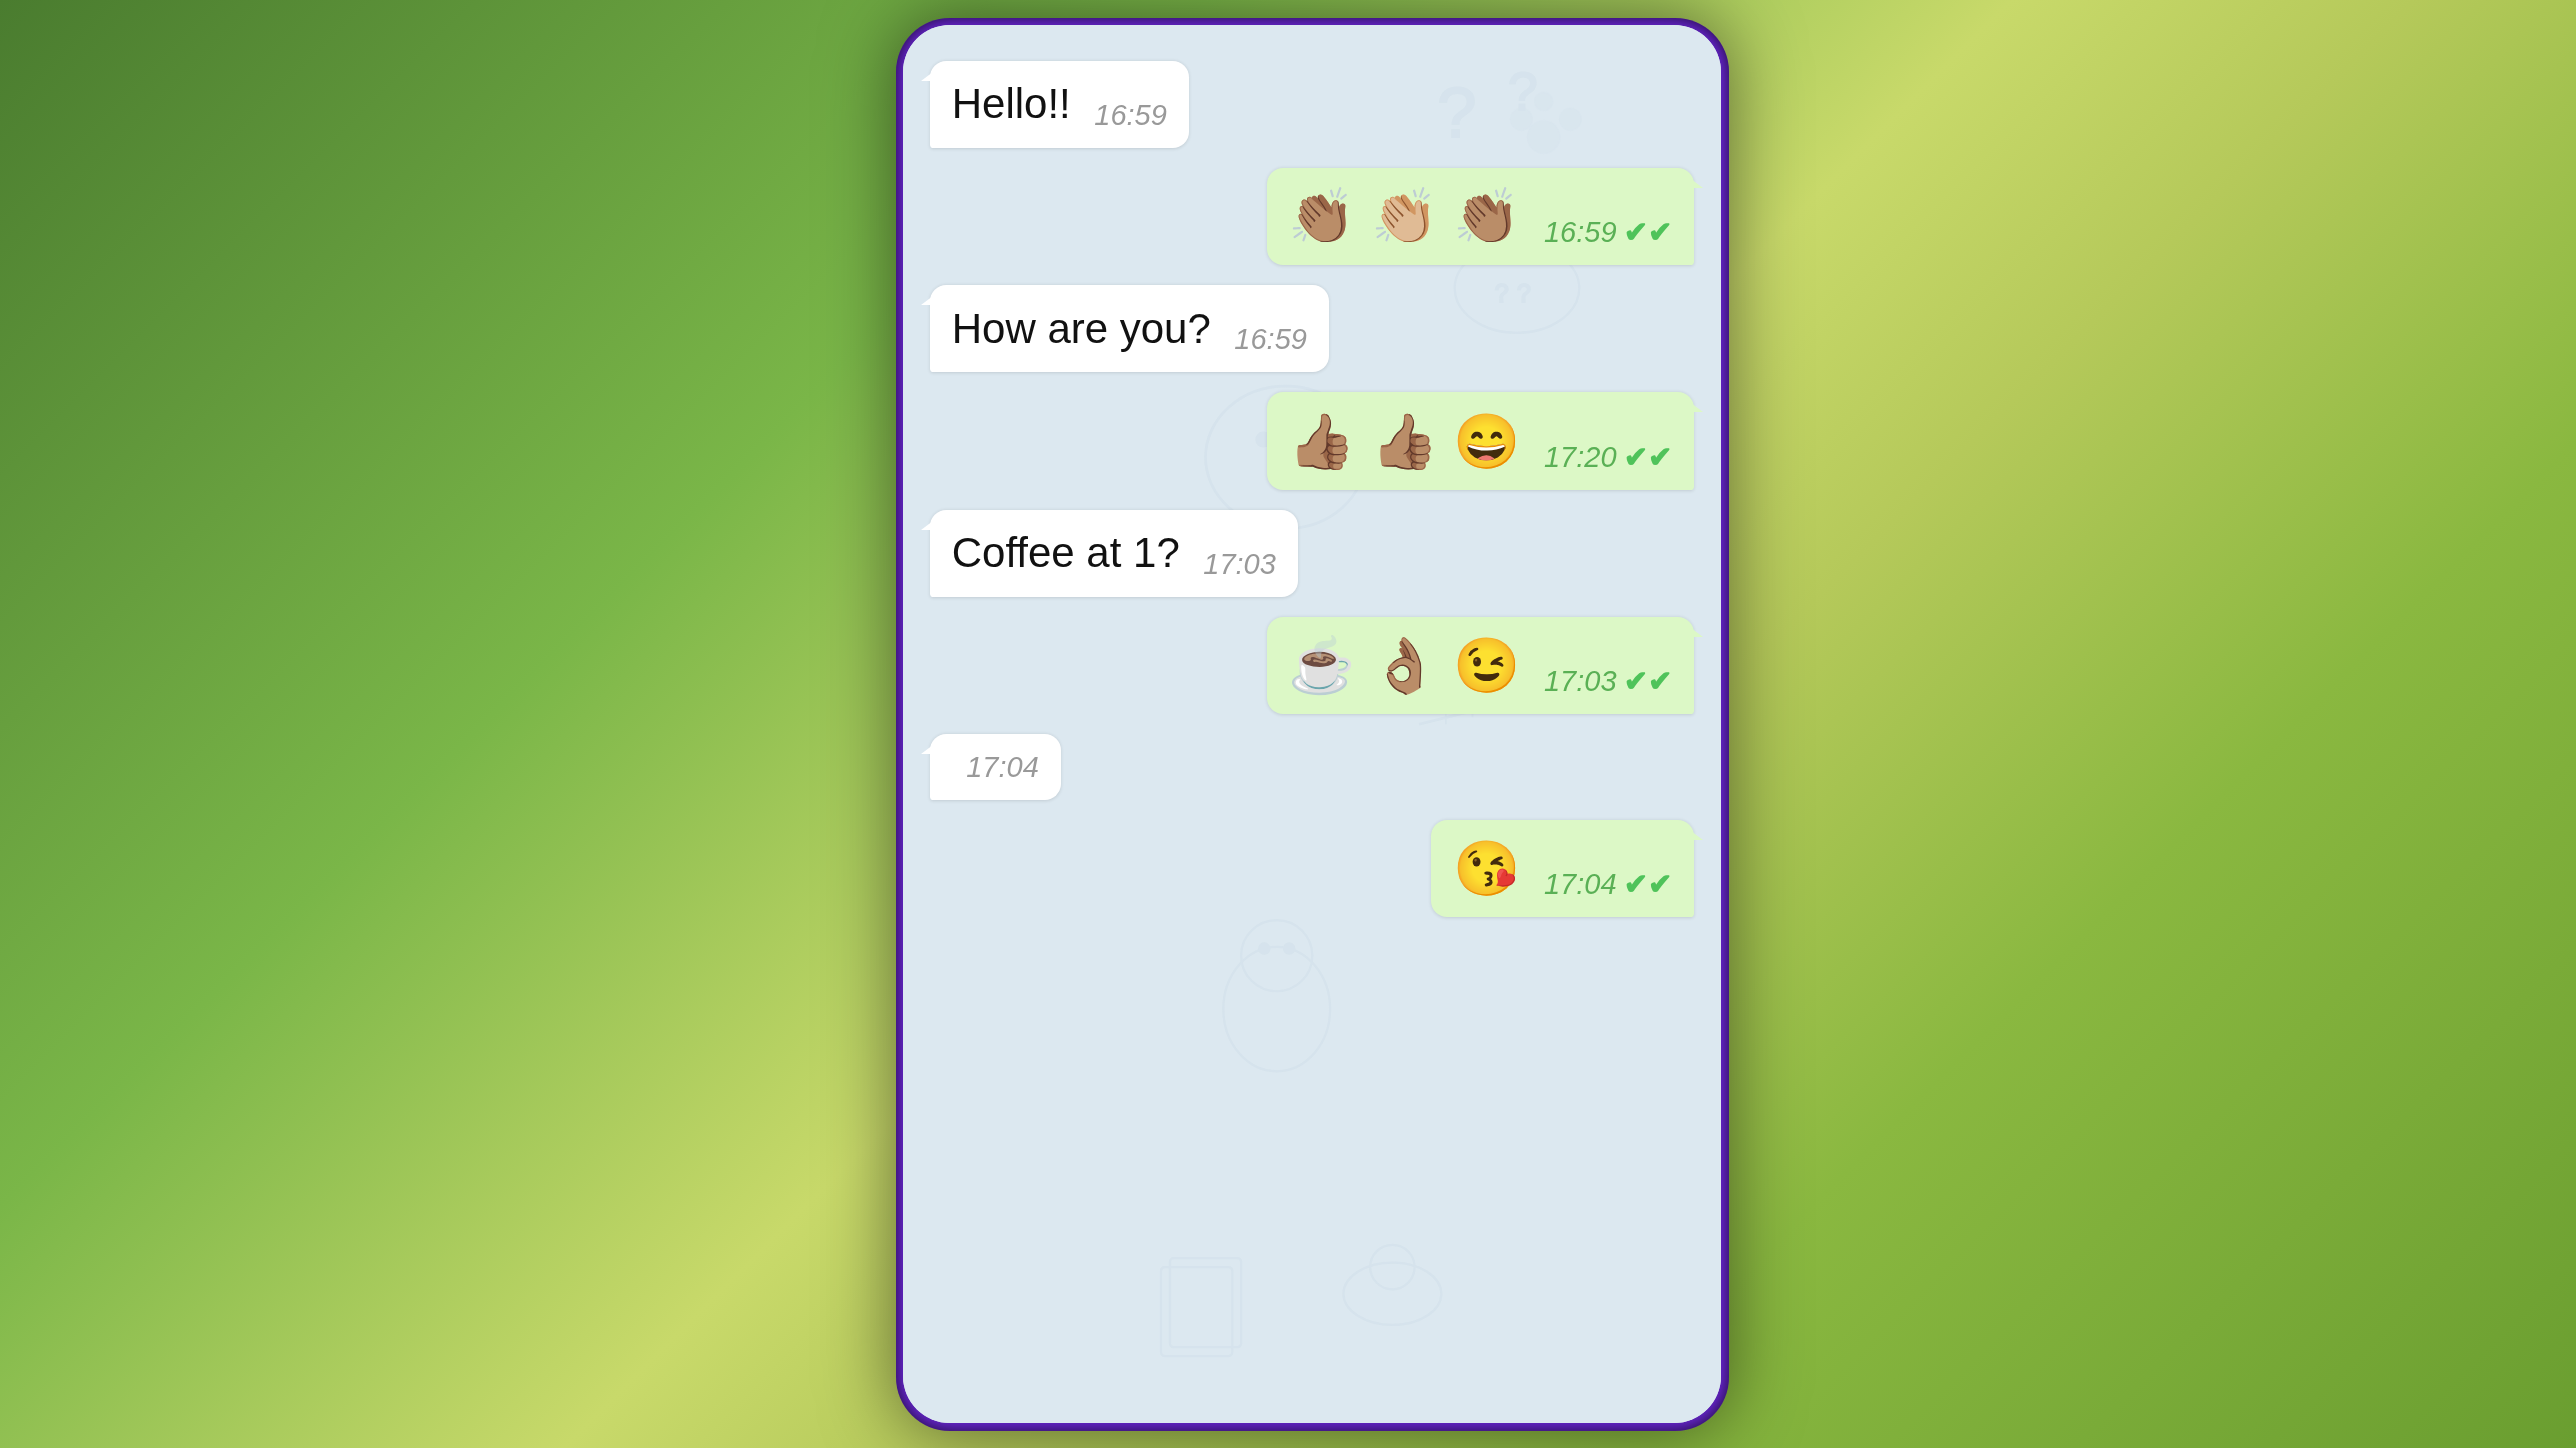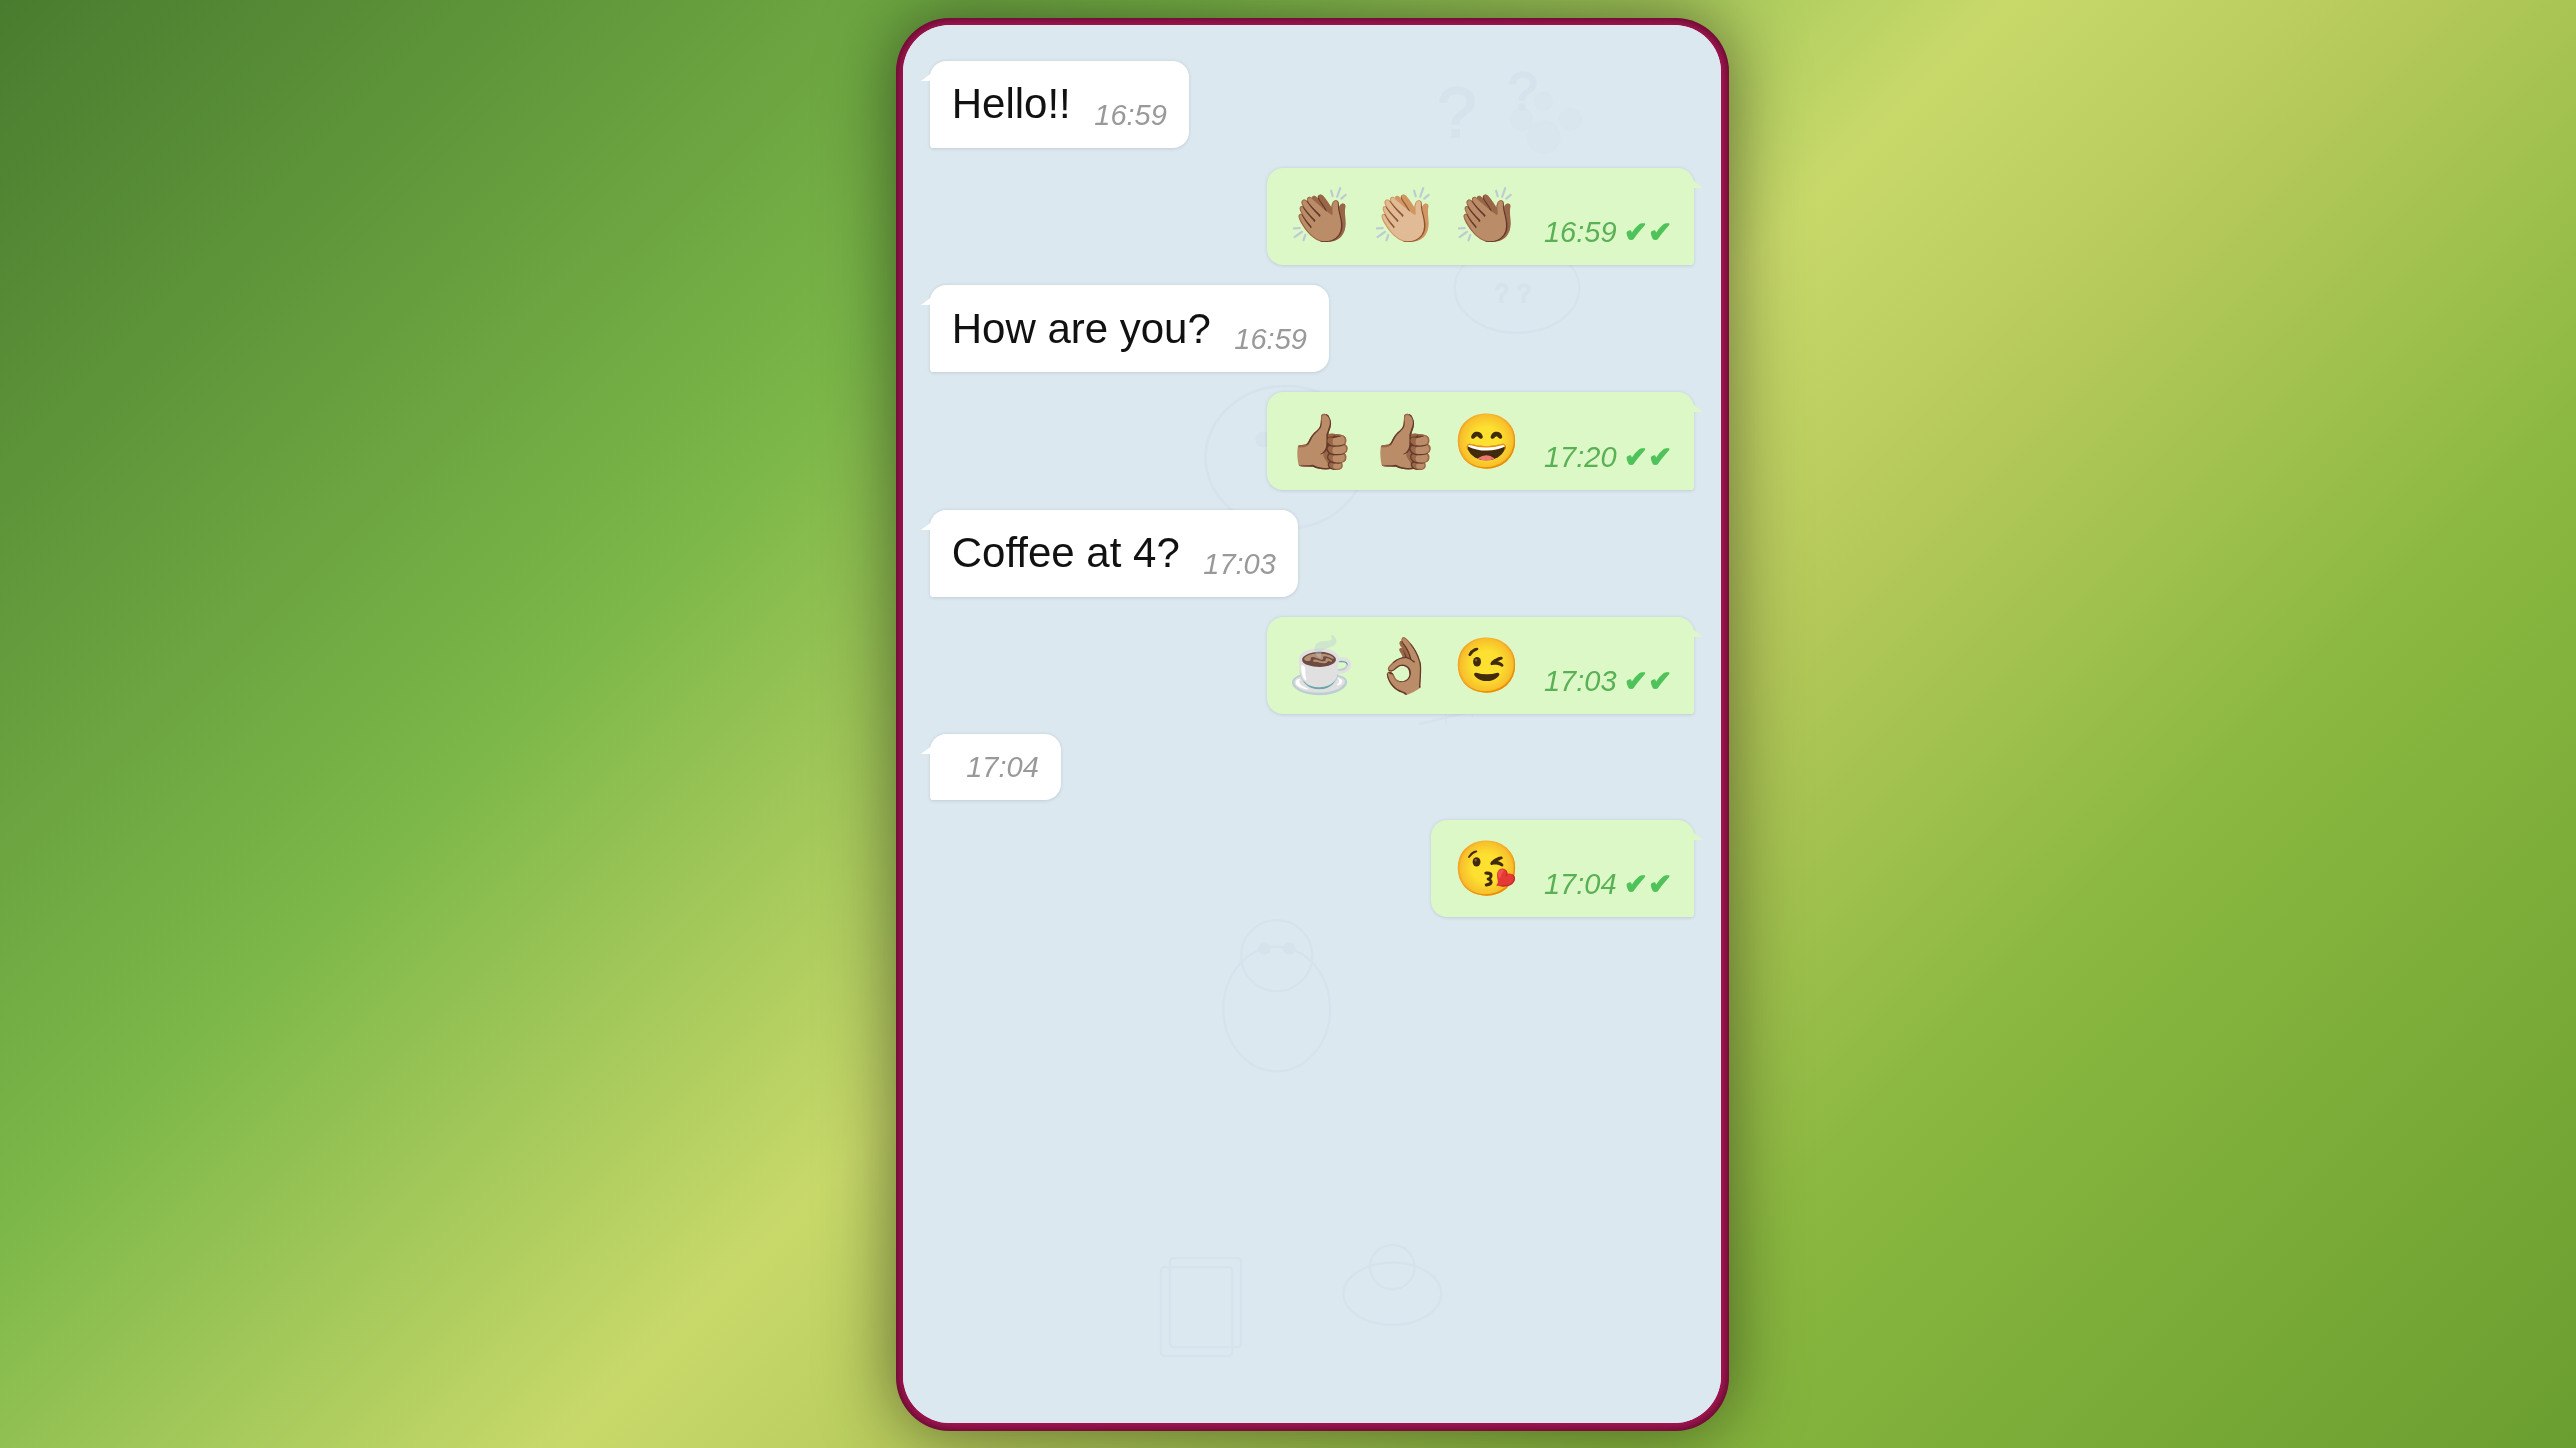--- a/index.html
+++ b/index.html
@@ -11,21 +11,21 @@
       align-items: center;
       justify-content: center;
       background: linear-gradient(135deg, #4a7c2f 0%, #7ab648 30%, #c8d96a 50%, #b5c95a 60%, #8ab840 75%, #6a9e30 100%);
       font-family: 'Segoe UI', Arial, sans-serif;
       overflow: hidden;
     }
 
     .phone-container {
       width: 833px;
       height: 1413px;
-      background: #be185d;
+      background: #6d28d9;
       border-radius: 54px;
       padding: 7.2px;
       box-shadow: 0 0 72px rgba(0,0,0,0.5), inset 0 0 18px rgba(0,0,0,0.8);
       position: relative;
       margin-left: 48px;
     }
 
     .phone-screen {
       width: 100%;
       height: 100%;
@@ -259,21 +259,21 @@
                 <span class="msg-time-outgoing">17:20</span>
                 <span class="double-check">✔✔</span>
               </span>
             </span>
           </div>
         </div>
 
         <div class="msg-incoming">
           <div class="bubble-incoming">
             <span class="row">
-              <span class="msg-text">Coffee at 4?</span>
+              <span class="msg-text">Coffee at 1?</span>
               <span class="msg-meta">
                 <span class="msg-time">17:03</span>
               </span>
             </span>
           </div>
         </div>
 
         <div class="msg-outgoing">
           <div class="bubble-outgoing">
             <span class="row">

